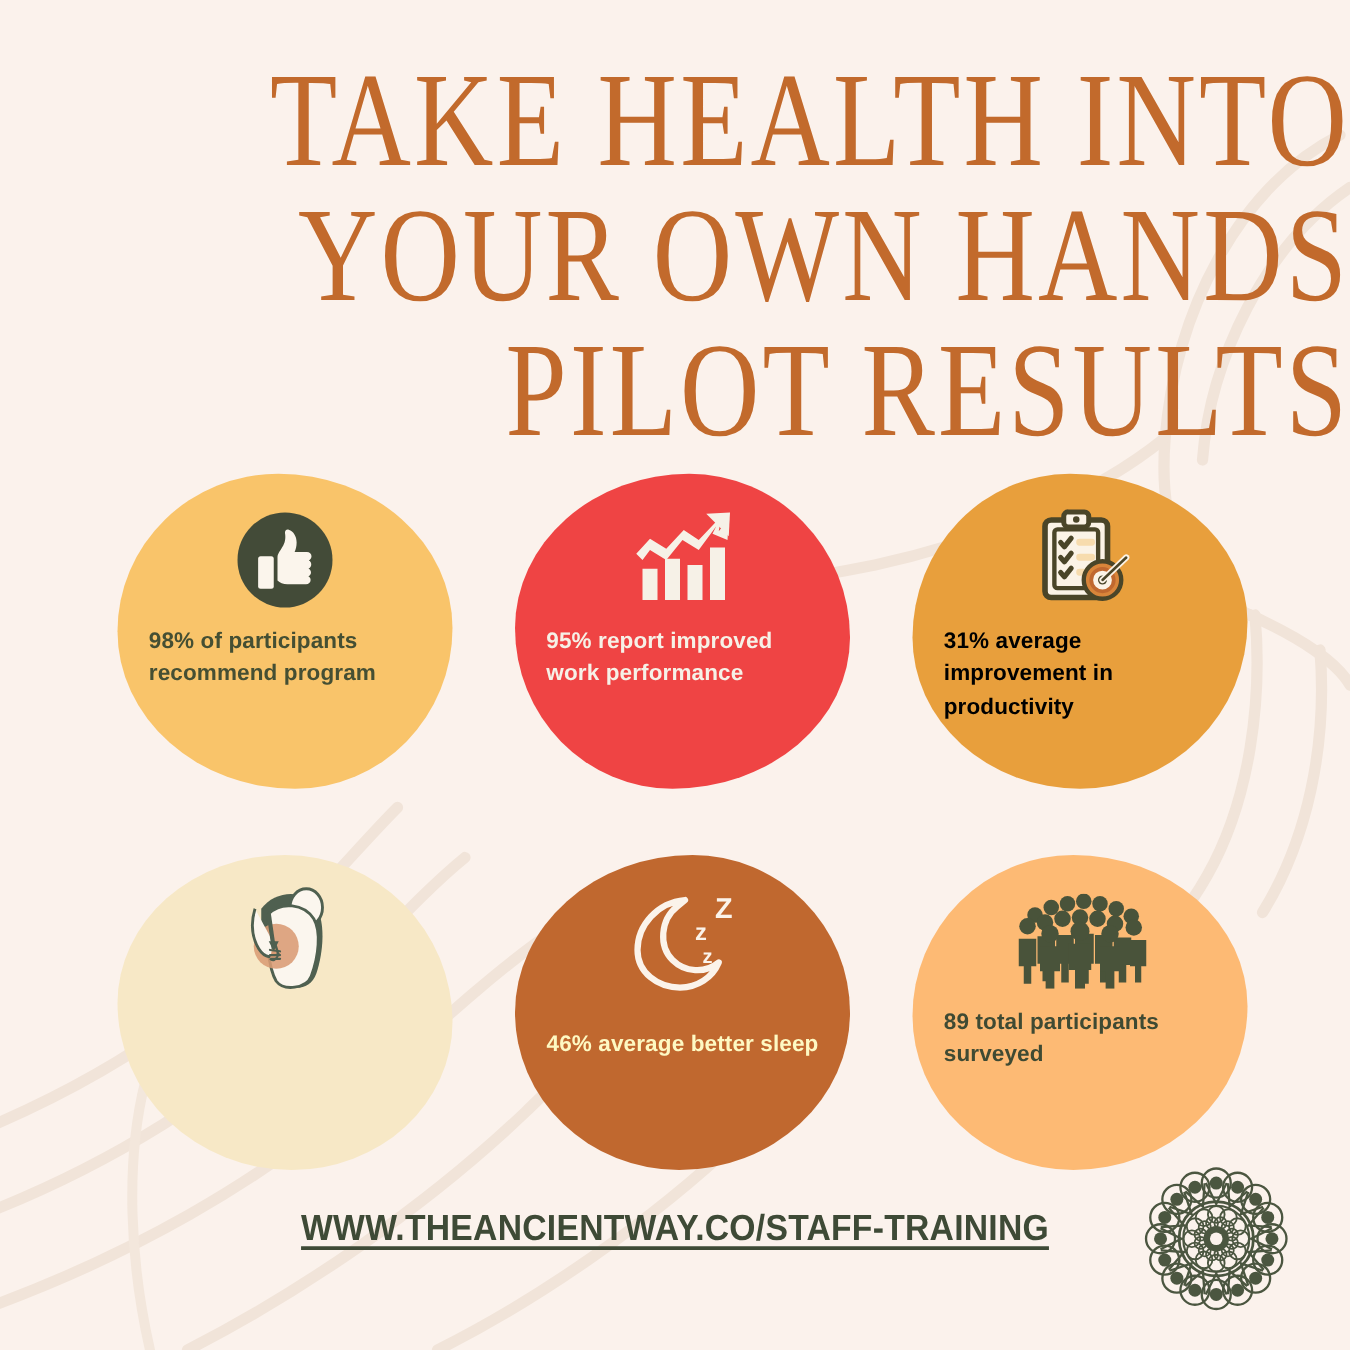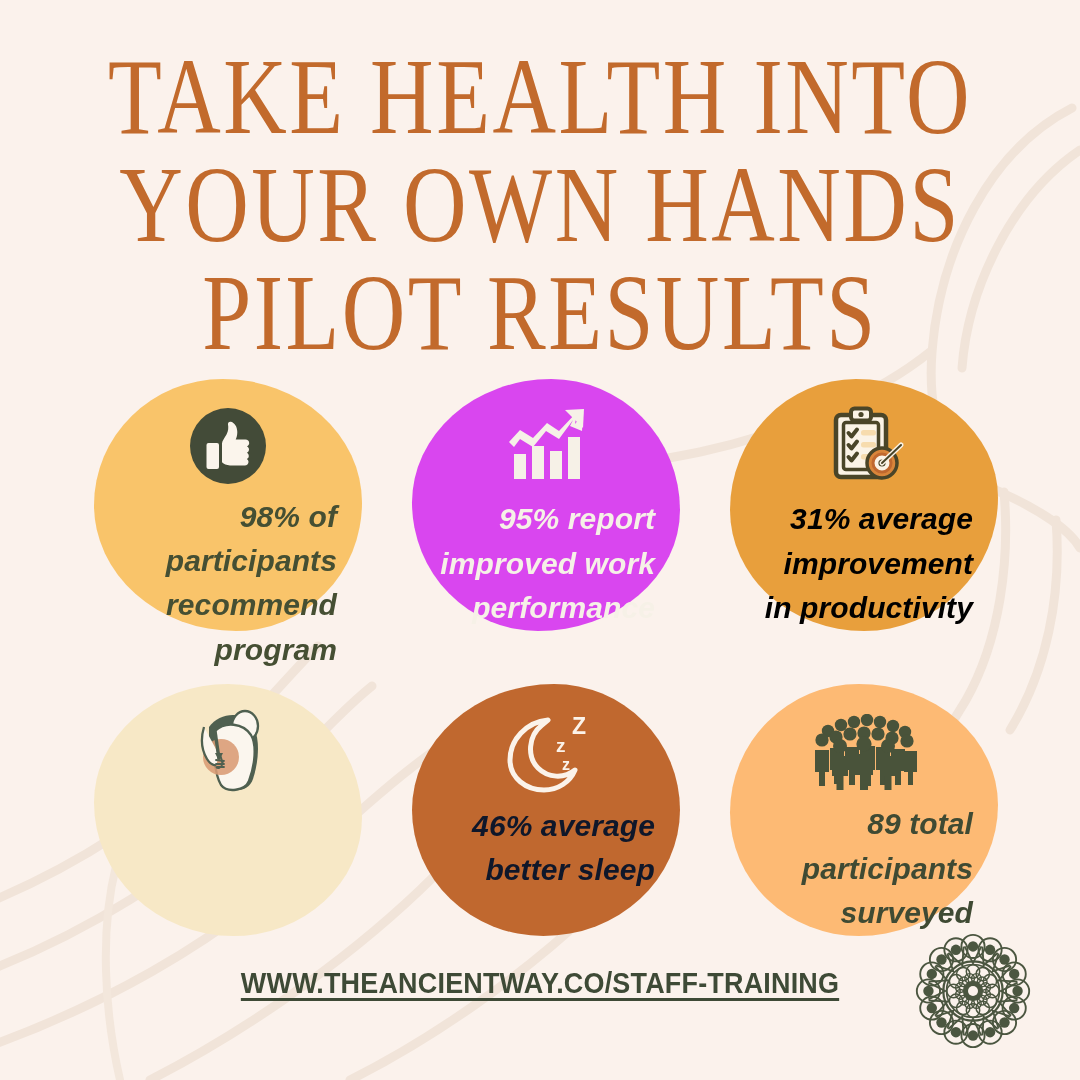--- a/index.html
+++ b/index.html
@@ -16,21 +16,21 @@
     position:absolute; inset:0;
     width:1080px; height:1080px;
     z-index:0; pointer-events:none;
   }
 
   
   .title-block {
     position:absolute;
     top:44px; left:0; width:1080px;
     z-index:2;
-    text-align:center;
+    text-align:right;
   }
   .title-line {
     font-family:"Liberation Serif", serif;
     color:#C26A2C;
     font-size:88px;
     line-height:0.99;
     letter-spacing:2.5px;
     font-weight:400;
     white-space:nowrap;
     transform:scaleY(1.22);
@@ -69,25 +69,24 @@
   .blob.b4 { border-radius:50% 50% 48% 52% / 47% 53% 47% 53%; }
   .blob.b5 { border-radius:53% 47% 51% 49% / 50% 50% 50% 50%; }
   .blob.b6 { border-radius:48% 52% 52% 48% / 51% 48% 52% 49%; }
 
   .icon-wrap {
     height:86px;
     display:flex; align-items:center; justify-content:center;
     margin-bottom:8px;
   }
   .stat-text {
-    font-size:30px;
+    font-size:18px;
     font-weight:bold;
-    font-style:italic;
     line-height:1.48;
-    text-align:right;
+    text-align:left;
     letter-spacing:0.1px;
     padding:0 16px;
     max-width:250px;
   }
 
   
   .url {
     position:absolute;
     left:0; width:1080px;
     top:967px;
@@ -157,21 +156,21 @@
                      C 61.8 52.3, 60.9 53.5, 59.7 54 C 60.8 54.6, 61.5 55.7, 61.5 57
                      C 61.5 58.9, 59.9 60.4, 57.8 60.4 L 43 60.4 C 39.5 60.4, 36.8 59, 35 57.3 Z"></path>
           </g>
         </svg>
       </div>
       <div class="stat-text" style="color:#454F33;">98% of participants recommend program</div>
     </div>
   </div>
 
   <div class="cell">
-    <div class="blob b2" style="background:#d946ef;">
+    <div class="blob b2" style="background:#ef4444;">
       <div class="icon-wrap">
         <svg width="86" height="80" viewBox="0 0 86 80">
           <g fill="#F6F1E7">
             <rect x="11" y="47" width="12" height="25"></rect>
             <rect x="29" y="39" width="12" height="33"></rect>
             <rect x="47" y="44" width="12" height="28"></rect>
             <rect x="65" y="30" width="12" height="42"></rect>
             <path d="M6 35 L 17 23 L 30 31 L 44 16 L 56 24 L 74 5 L 72 17 L 80 7 L 79 24 L 67 19 L 70 13 L 56 32 L 43 24 L 30 40 L 17 32 L 11 40 Z"></path>
             <path d="M62 3 L 81 2 L 80 21 L 74 15 L 68 9 Z"></path>
           </g>
@@ -239,21 +238,21 @@
       <div class="icon-wrap">
         <svg width="92" height="82" viewBox="0 0 92 82">
           <path d="M48 8 C 26 10, 10 28, 10 48 C 10 66, 26 78, 44 78
                    C 58 78, 70 70, 75 58 C 64 67, 48 66, 38 56
                    C 27 45, 28 24, 42 13 Z" fill="none" stroke="#FBF3EA" stroke-width="5" stroke-linejoin="round"></path>
           <text x="72" y="22" font-family="Liberation Sans, sans-serif" font-size="23" font-weight="bold" fill="#FBF3EA">Z</text>
           <text x="56" y="40" font-family="Liberation Sans, sans-serif" font-size="19" font-weight="bold" fill="#FBF3EA">z</text>
           <text x="62" y="58" font-family="Liberation Sans, sans-serif" font-size="16" font-weight="bold" fill="#FBF3EA">z</text>
         </svg>
       </div>
-      <div class="stat-text" style="color:#0f172a;">46% average better sleep</div>
+      <div class="stat-text" style="color:#fef9c3;margin-top:18px;">46% average better sleep</div>
     </div>
   </div>
 
   <div class="cell">
     <div class="blob b6" style="background:#fdba74;">
       <div class="icon-wrap">
         <svg width="112" height="76" viewBox="0 0 112 76">
           <g fill="#49533A">
 
             <circle cx="20" cy="17" r="6.2"></circle>

